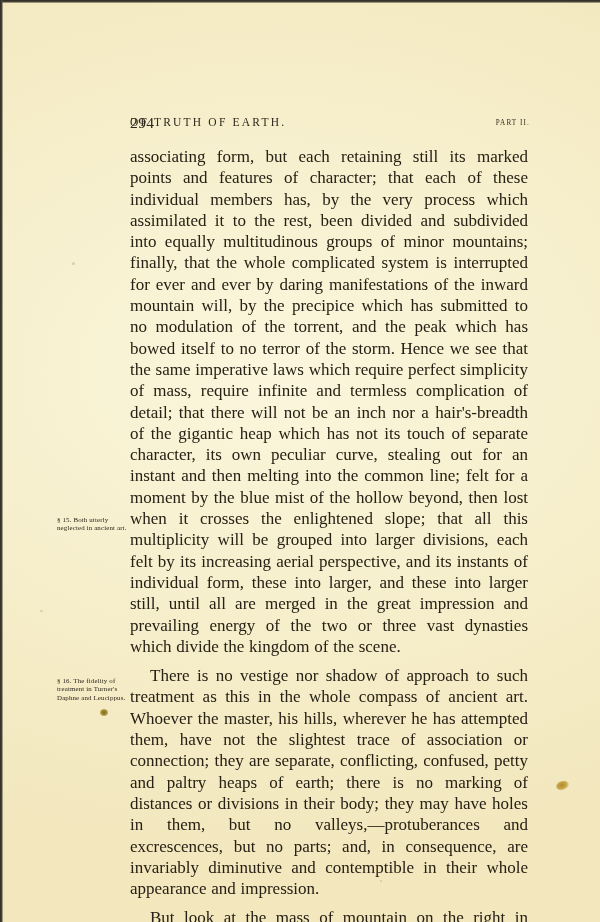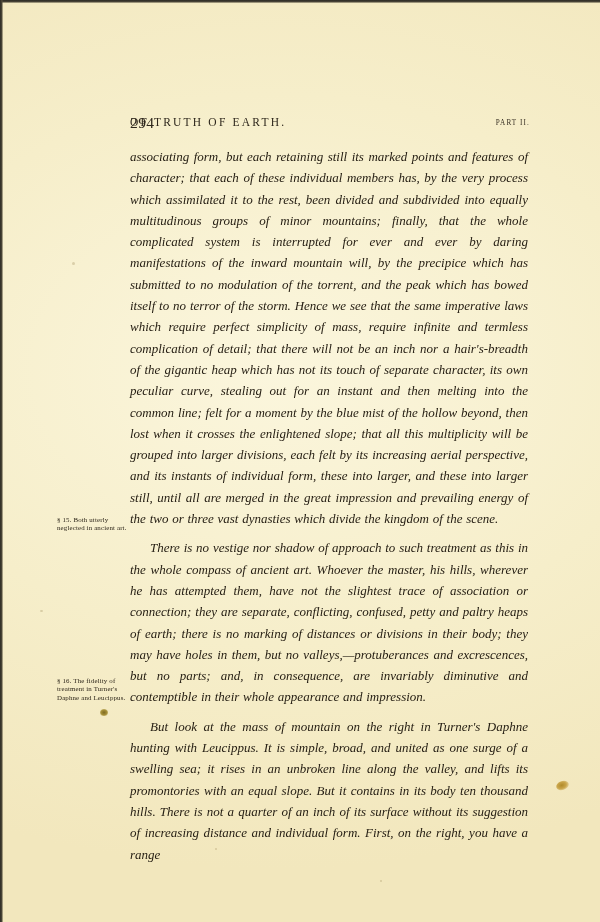--- a/index.html
+++ b/index.html
@@ -75,27 +75,26 @@
 
   
   #text-column {
     position: absolute;
     left: 130px;
     top: 146px;
     width: 398px;
   }
   .para {
     margin: 0;
-    font-size: 13px;
+    font-size: 17px;
     line-height: 21.3px;
     text-align: justify;
     text-align-last: left;
     word-spacing: 0.5px;
     color: #272015;
-    font-style: italic;
   }
   .para.indent {
     text-indent: 20px;
   }
   .para + .para {
     margin-top: 8px;
   }
 
   
   .side-note {

